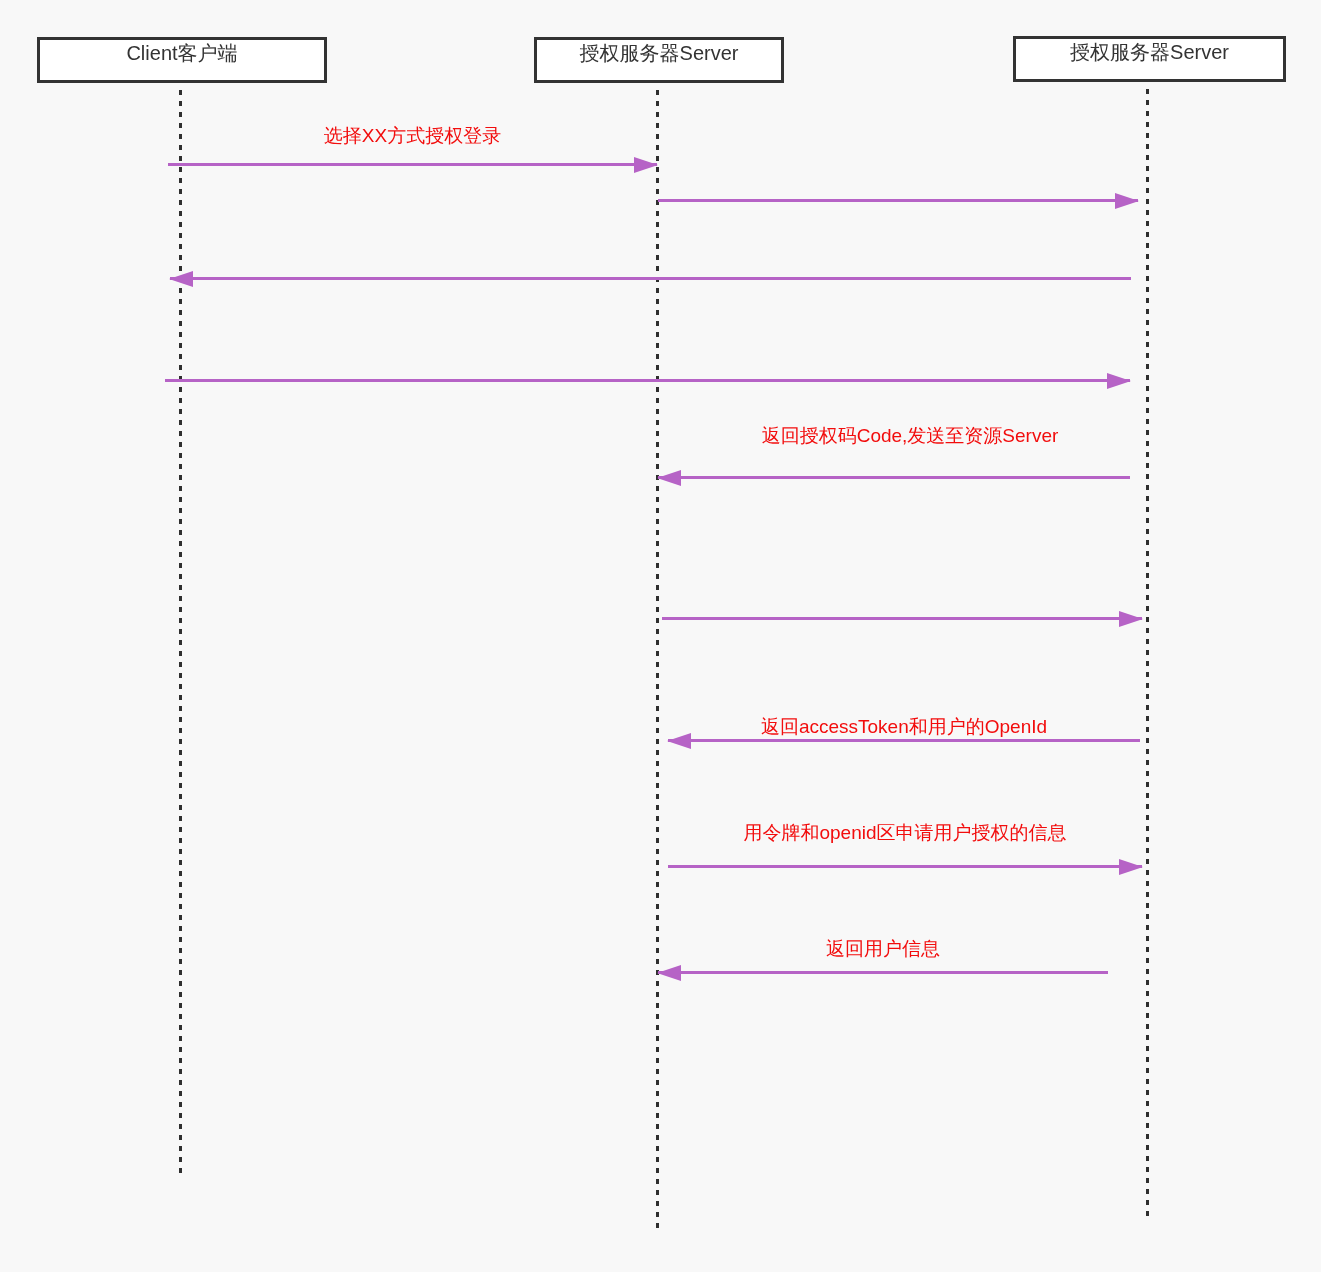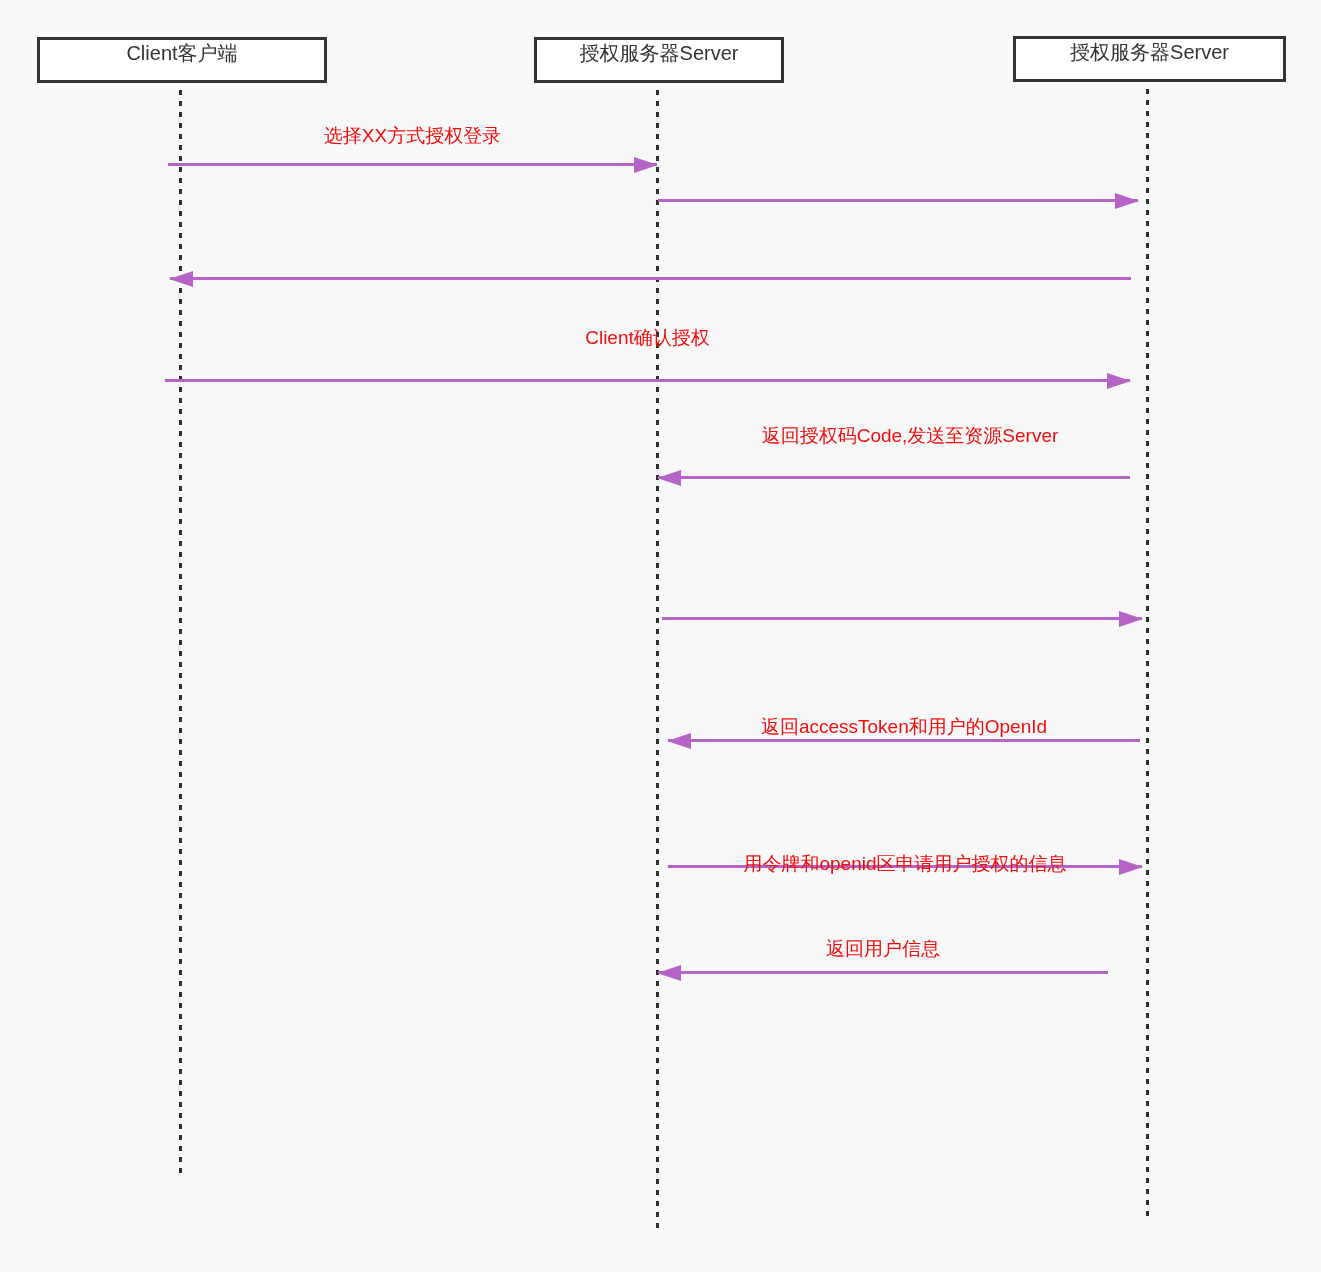--- a/index.html
+++ b/index.html
@@ -96,40 +96,39 @@
   </div>
 
   <div class="arrow dir-right" style="left:658px; top:199px; width:480px">
     <span class="head"></span>
   </div>
 
   <div class="arrow dir-left" style="left:170px; top:277px; width:961px">
     <span class="head"></span>
   </div>
 
-  <div class="msg-label" style="left:165px; top:325px; width:965px">Client确认授权</div>
   <div class="arrow dir-right" style="left:165px; top:379px; width:965px">
     <span class="head"></span>
   </div>
 
   <div class="msg-label" style="left:674px; top:423px; width:472px">返回授权码Code,发送至资源Server</div>
   <div class="arrow dir-left" style="left:658px; top:476px; width:472px">
     <span class="head"></span>
   </div>
 
   <div class="arrow dir-right" style="left:662px; top:617px; width:480px">
     <span class="head"></span>
   </div>
 
   <div class="msg-label" style="left:668px; top:714px; width:472px">返回accessToken和用户的OpenId</div>
   <div class="arrow dir-left" style="left:668px; top:739px; width:472px">
     <span class="head"></span>
   </div>
 
-  <div class="msg-label" style="left:668px; top:851px; width:474px">用令牌和openid区申请用户授权的信息</div>
+  <div class="msg-label" style="left:668px; top:820px; width:474px">用令牌和openid区申请用户授权的信息</div>
   <div class="arrow dir-right" style="left:668px; top:865px; width:474px">
     <span class="head"></span>
   </div>
 
   <div class="msg-label" style="left:658px; top:936px; width:450px">返回用户信息</div>
   <div class="arrow dir-left" style="left:658px; top:971px; width:450px">
     <span class="head"></span>
   </div>
 
 </div>

